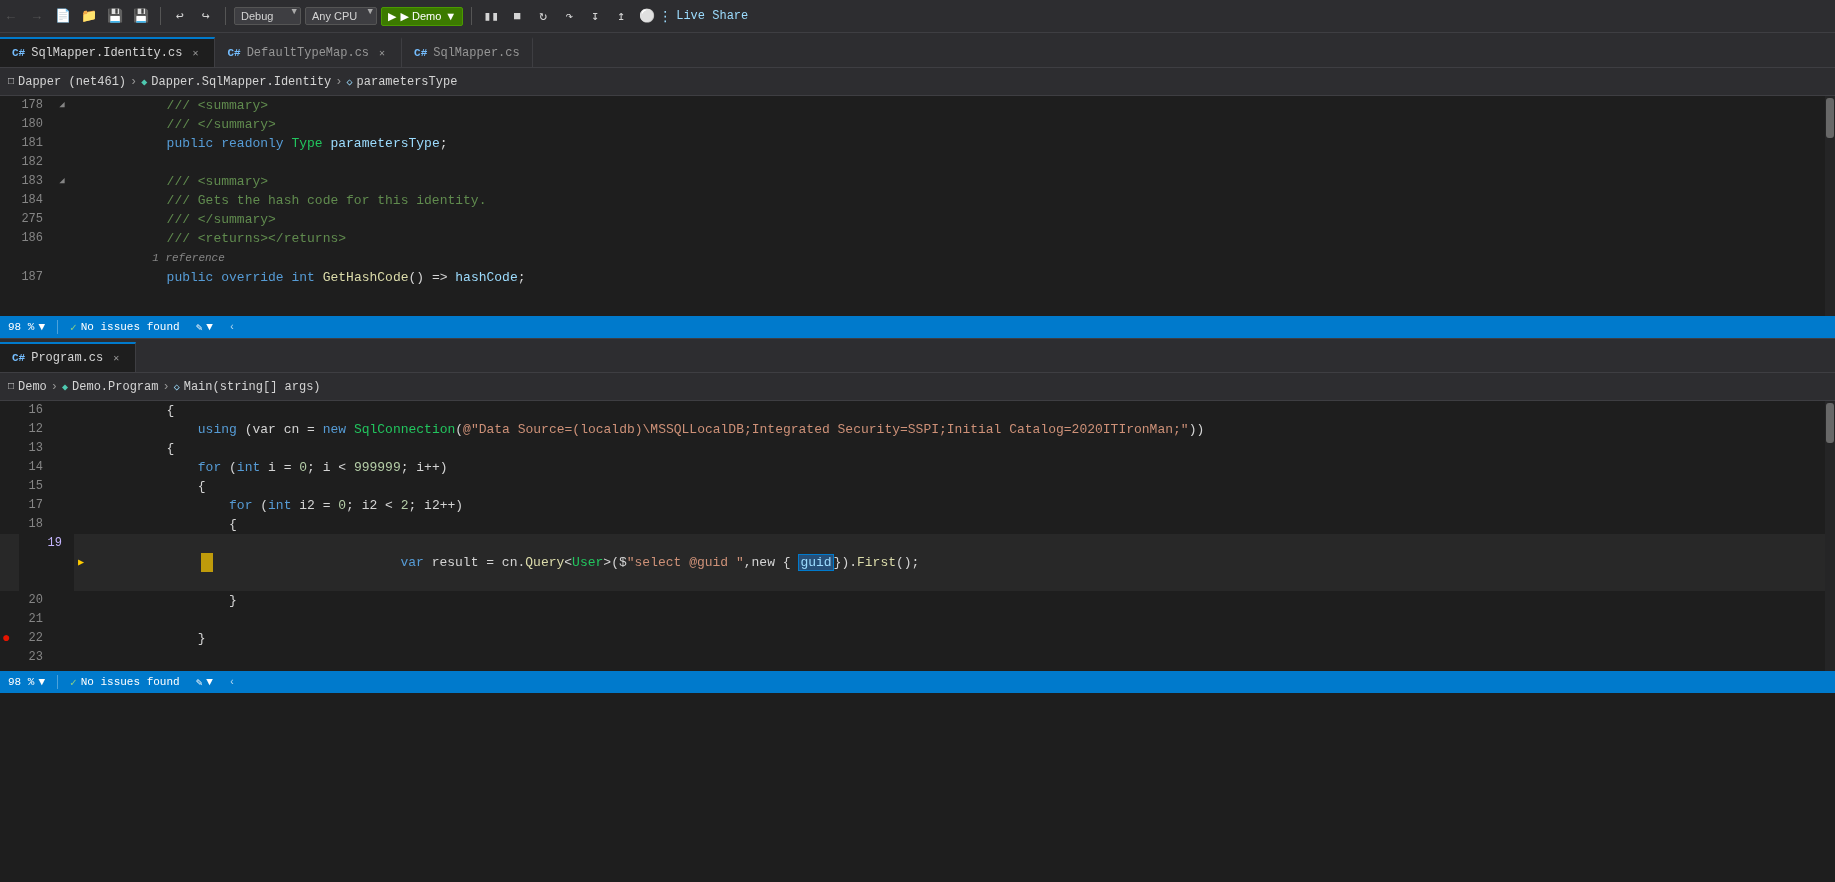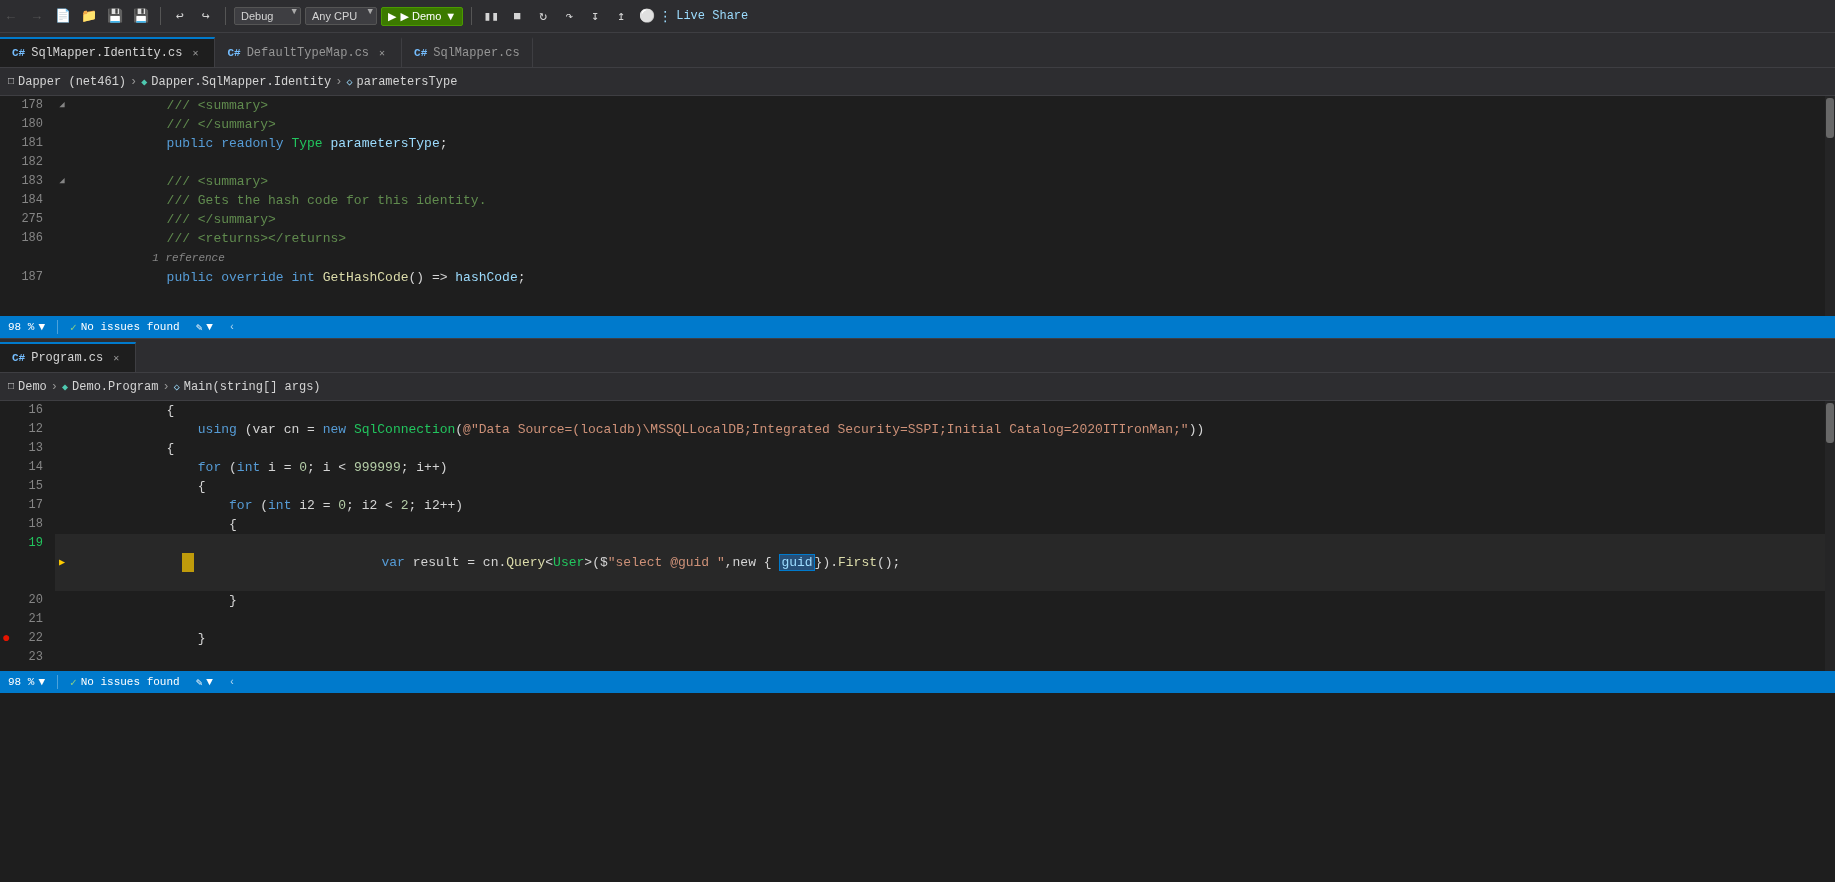--- a/index.html
+++ b/index.html
@@ -500,21 +500,21 @@
             <div class="line-content"><span class="kw">                    for </span><span class="plain">(</span><span class="kw">int </span><span class="plain">i2 = </span><span class="num">0</span><span class="plain">; i2 &lt; </span><span class="num">2</span><span class="plain">; i2++)</span></div>
           </div>
 
           <div class="code-line">
             <div class="line-num">18</div>
             <div class="fold-btn"></div>
             <div class="line-content"><span class="plain">                    {</span></div>
           </div>
 
           <div class="code-line" style="background:#282828;">
-            <div class="line-num" style="color:#22c55e;">19</div>
+            <div class="line-num" style="color:#c4b5fd;margin-left:19px;">19</div>
             <div class="fold-btn">
               <span style="color:#ffcc00;font-size:10px;">▶</span>
             </div>
             <div class="line-content">
               <span style="display:inline-block;width:12px;background:#ffcc00;opacity:0.7;">&nbsp;</span><span class="kw">                        var </span><span class="plain">result = cn.</span><span class="fn">Query</span><span class="plain">&lt;</span><span class="type">User</span><span class="plain">&gt;($</span><span class="str">"select @guid "</span><span class="plain">,new { </span><span style="background:#264f78;border:1px solid #007acc;color:#9cdcfe;padding:0 1px;">guid</span><span class="plain">}).</span><span class="fn">First</span><span class="plain">();</span>
             </div>
           </div>
 
           <div class="code-line">
             <div class="line-num">20</div>

